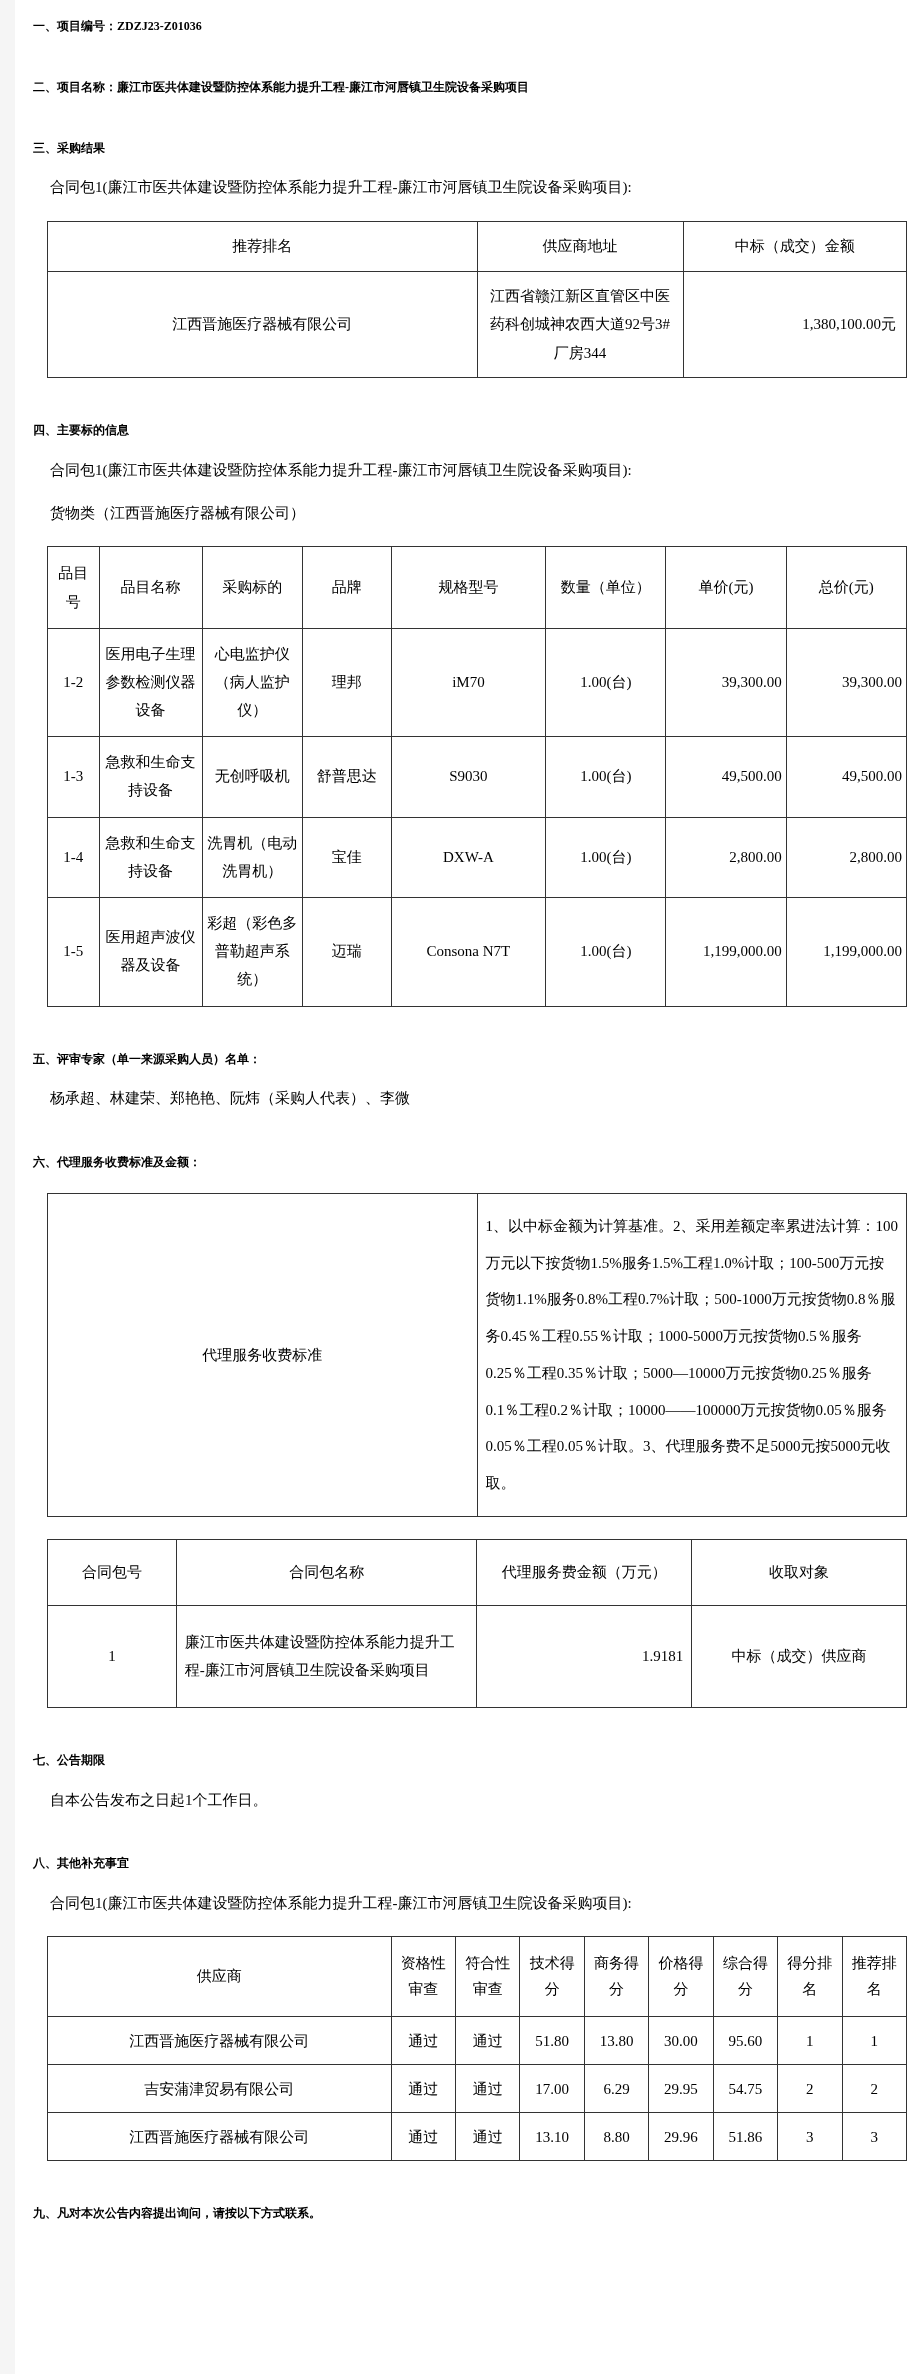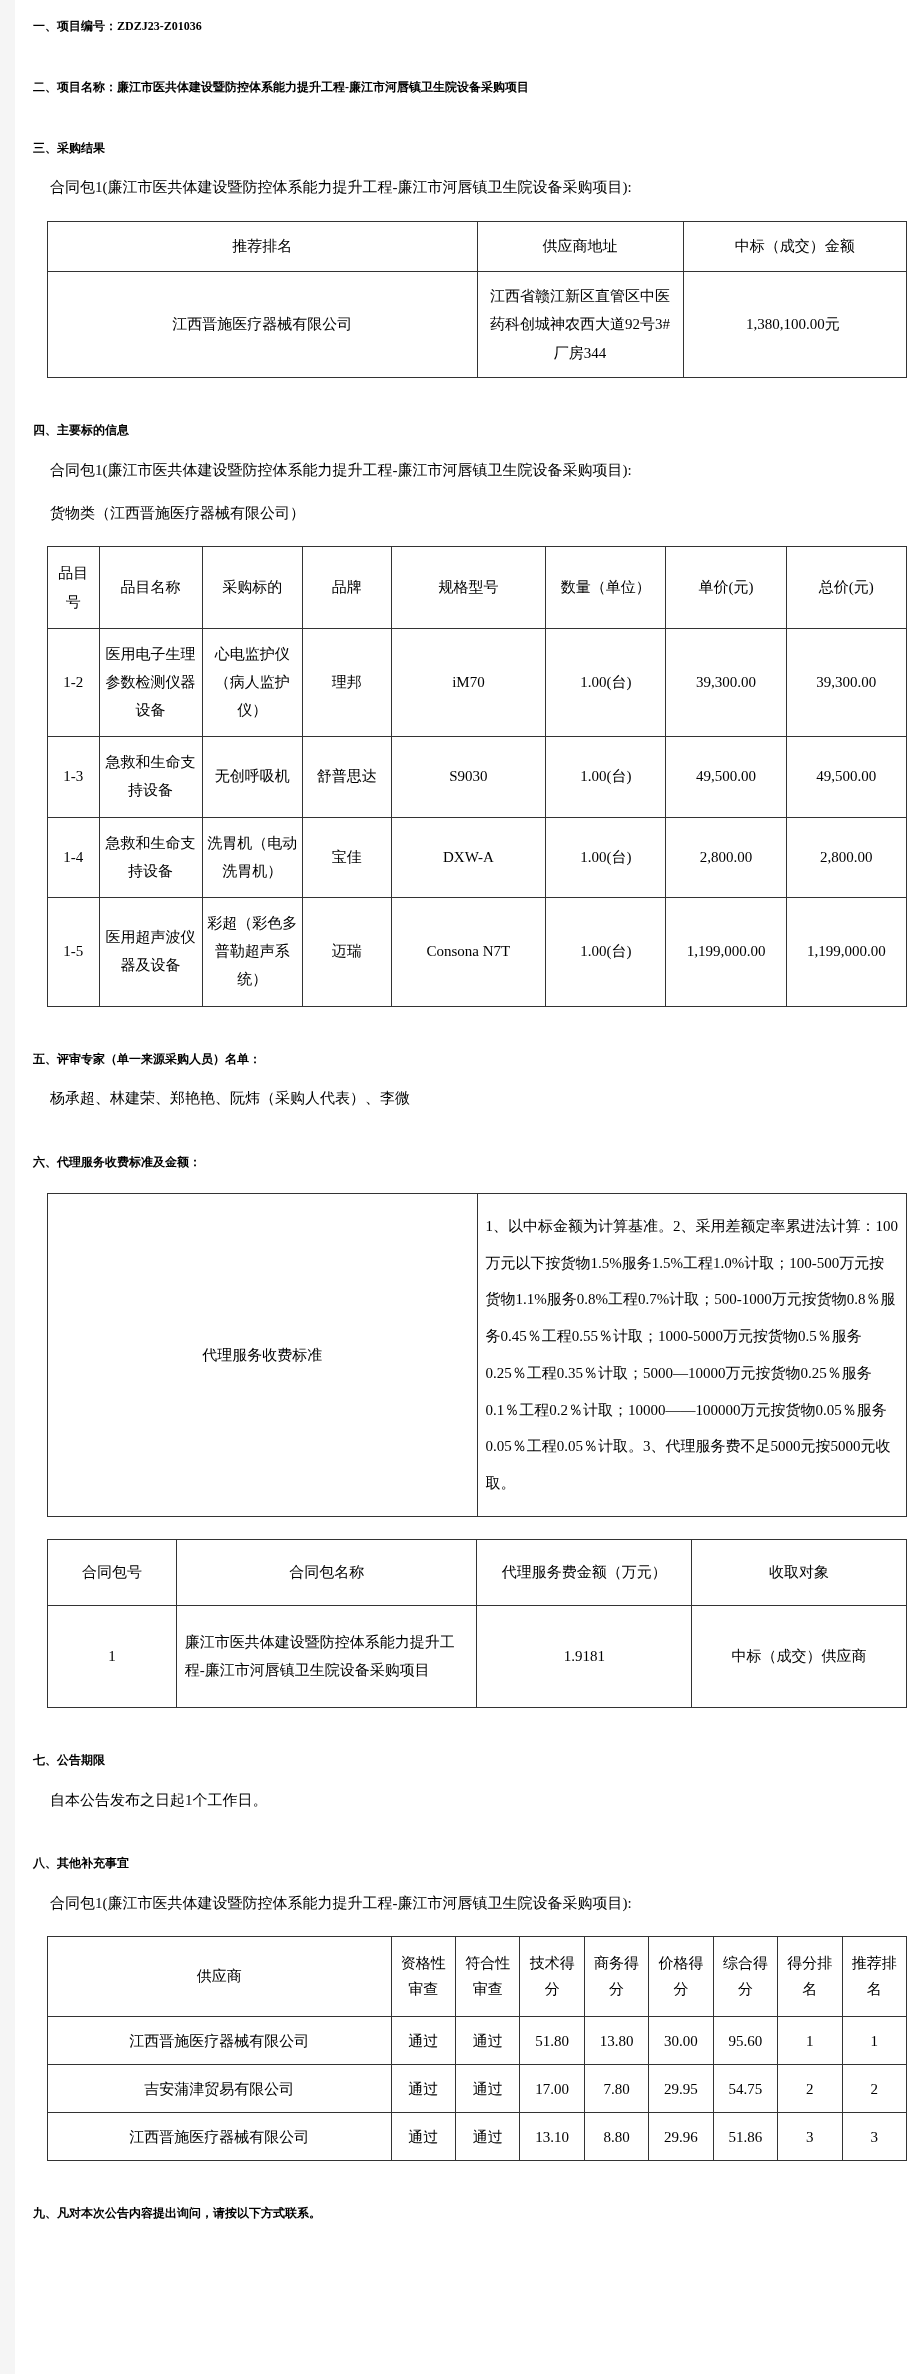--- a/index.html
+++ b/index.html
@@ -46,21 +46,21 @@
   th, td {
     border: 1px solid #333333;
     font-weight: normal;
     text-align: center;
     vertical-align: middle;
     padding: 10px 6px;
     line-height: 1.9;
     word-break: break-word;
     font-size: 15px;
   }
-  .num-cell { text-align: center; padding-right: 10px; }
+  .num-cell { text-align: right; padding-right: 10px; }
   .left-cell { text-align: left; padding-left: 10px; }
   .fee-text-cell {
     text-align: left;
     padding: 14px 8px;
     line-height: 2.45;
   }
   .t-result th { height: 50px; }
   .t-result td { height: 96px; }
   .t-items th { height: 82px; padding: 6px 4px; }
   .t-items td { padding: 12px 4px; line-height: 1.85; }
@@ -253,21 +253,21 @@
       <td>30.00</td>
       <td>95.60</td>
       <td>1</td>
       <td>1</td>
     </tr>
     <tr>
       <td>吉安蒲津贸易有限公司</td>
       <td>通过</td>
       <td>通过</td>
       <td>17.00</td>
-      <td>7.80</td>
+      <td>6.29</td>
       <td>29.95</td>
       <td>54.75</td>
       <td>2</td>
       <td>2</td>
     </tr>
     <tr>
       <td>江西晋施医疗器械有限公司</td>
       <td>通过</td>
       <td>通过</td>
       <td>13.10</td>

